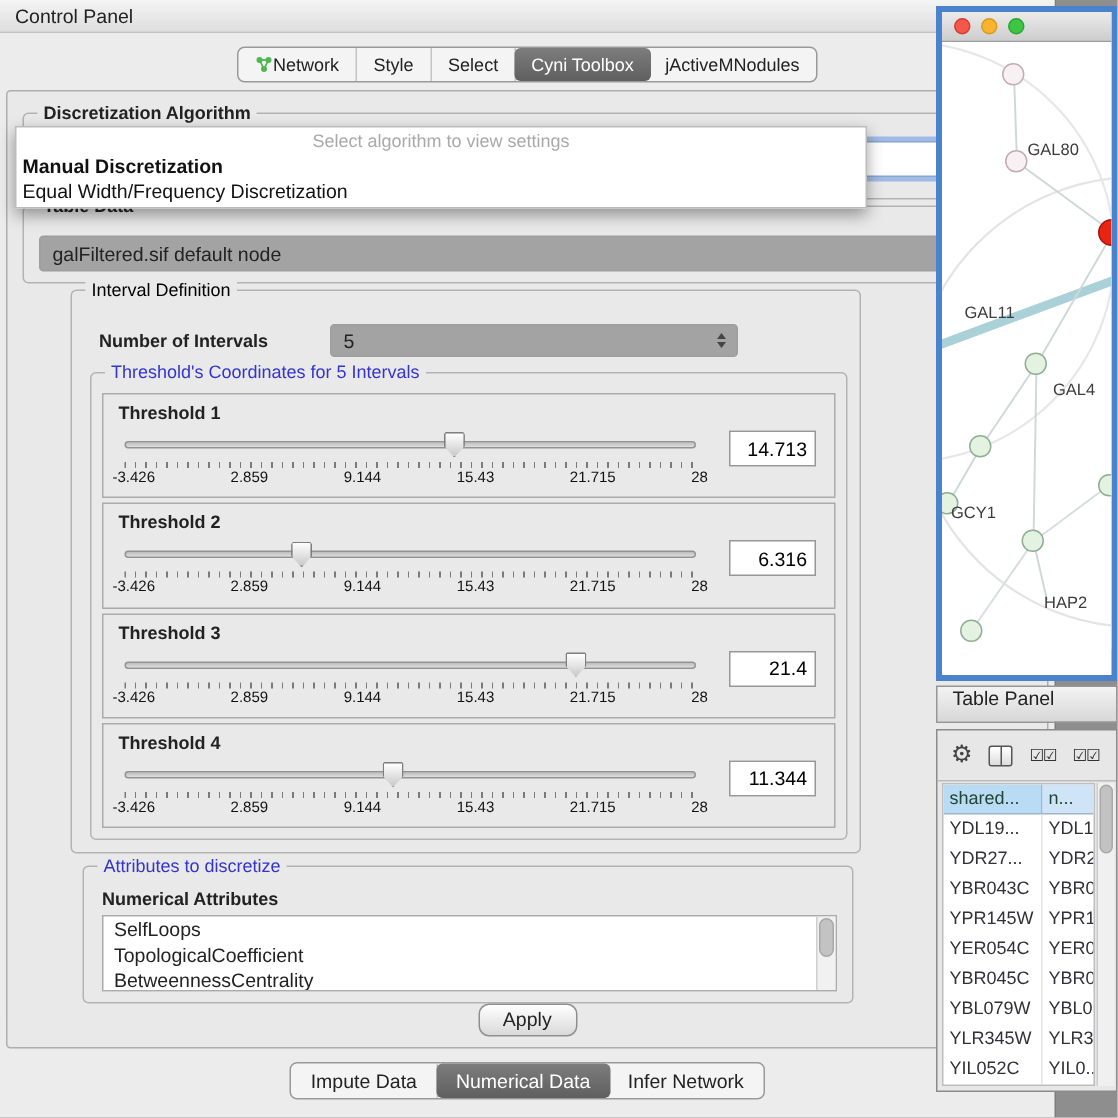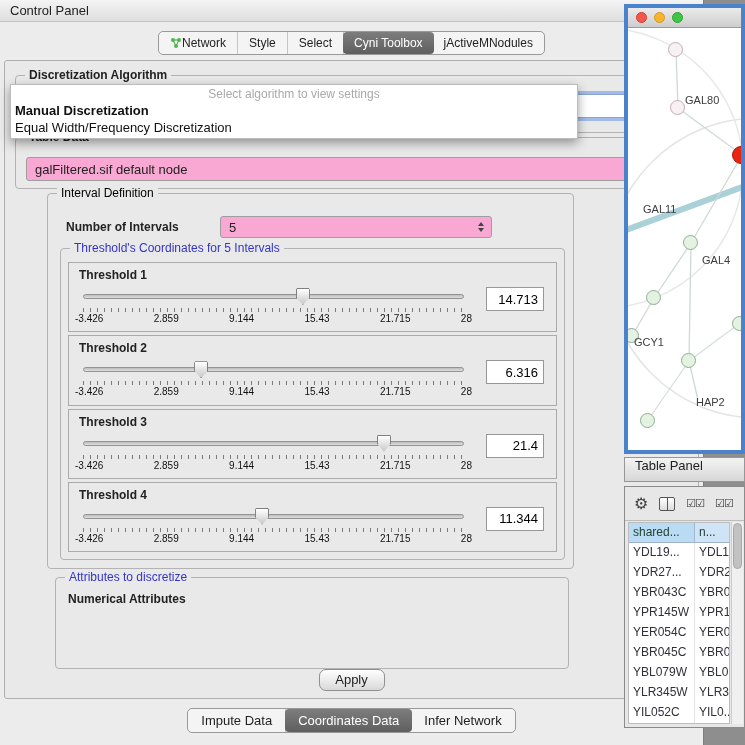--- a/index.html
+++ b/index.html
@@ -79,21 +79,21 @@
     box-shadow:0 4px 10px rgba(0,0,0,.38); z-index:30;
     padding:1px 0 2px 0;
   }
   .popup-prompt { font-size:12px; color:#a9a9a9; text-align:center; padding:1px 0; }
   .popup-opt { font-size:13px; color:#111; padding:1px 4px; cursor:pointer; }
   .popup-opt.bold { font-weight:bold; }
 
   
   .tabledata-group { left:10px; right:14px; top:76px; height:52px; }
   .combo {
-    position:absolute; background:#f9a8d4; border:1px solid #9e9e9e; border-radius:3px;
+    position:absolute; background:#a3a3a3; border:1px solid #9e9e9e; border-radius:3px;
     display:flex; align-items:center; font-size:13px; padding-left:8px; cursor:pointer;
   }
   .combo .arrows { margin-left:auto; margin-right:7px; display:flex; flex-direction:column; gap:2px; }
   .tri-up { width:0;height:0;border-left:3.5px solid transparent;border-right:3.5px solid transparent;border-bottom:4px solid #444; }
   .tri-dn { width:0;height:0;border-left:3.5px solid transparent;border-right:3.5px solid transparent;border-top:4px solid #444; }
   .tabledata-combo { left:10px; right:8px; top:19px; height:24px; }
 
   
   .interval-group { left:42px; width:527px; top:132px; height:376px; }
   .numint-label { position:absolute; left:18px; top:26px; font-size:12px; font-weight:bold; }
@@ -367,32 +367,40 @@
             <input class="tvalue" value="11.344" style="">
           </div>
 
         </div>
       </div>
     </div>
 
     <div class="group attrs-group">
       <span class="gtitle blue">Attributes to discretize</span>
       <span class="attrs-sub">Numerical Attributes</span>
+      <div class="listbox">
+        <div class="item">SelfLoops</div>
+        <div class="item">TopologicalCoefficient</div>
+        <div class="item">BetweennessCentrality</div>
+        <div class="list-scroll">
+          <div class="list-thumb"></div>
+        </div>
+      </div>
     </div>
 
     <div class="apply-btn">Apply</div>
   </div>
 
   <div class="bottom-tabs-row">
     <div class="tabstrip">
       <div class="tab">
         <span>Impute Data</span>
       </div>
       <div class="tab active">
-        <span>Coordinates Data</span>
+        <span>Numerical Data</span>
       </div>
       <div class="tab">
         <span>Infer Network</span>
       </div>
     </div>
   </div>
 
   <div class="algo-popup">
     <div class="popup-prompt">Select algorithm to view settings</div>
     <div class="popup-opt bold">Manual Discretization</div>

